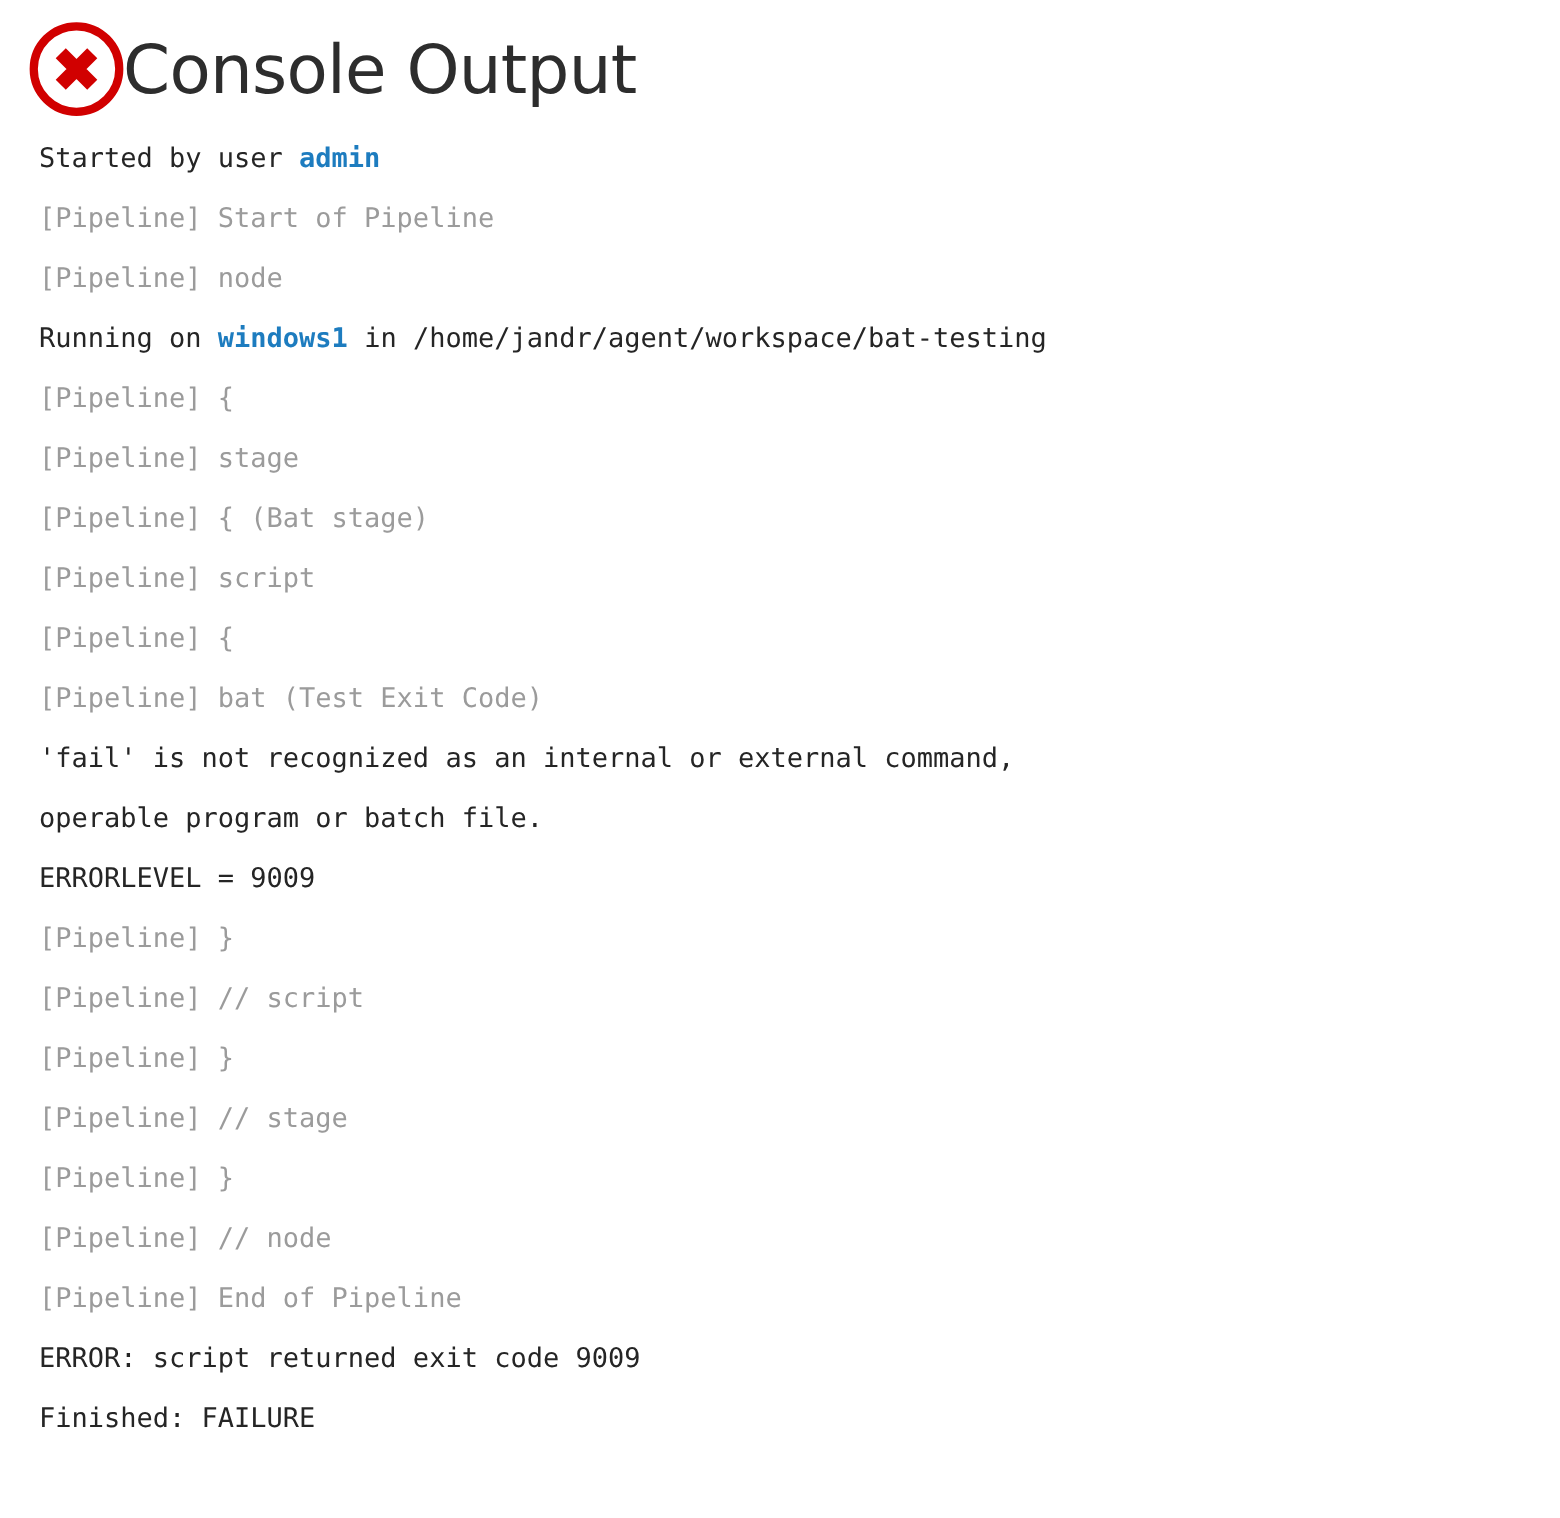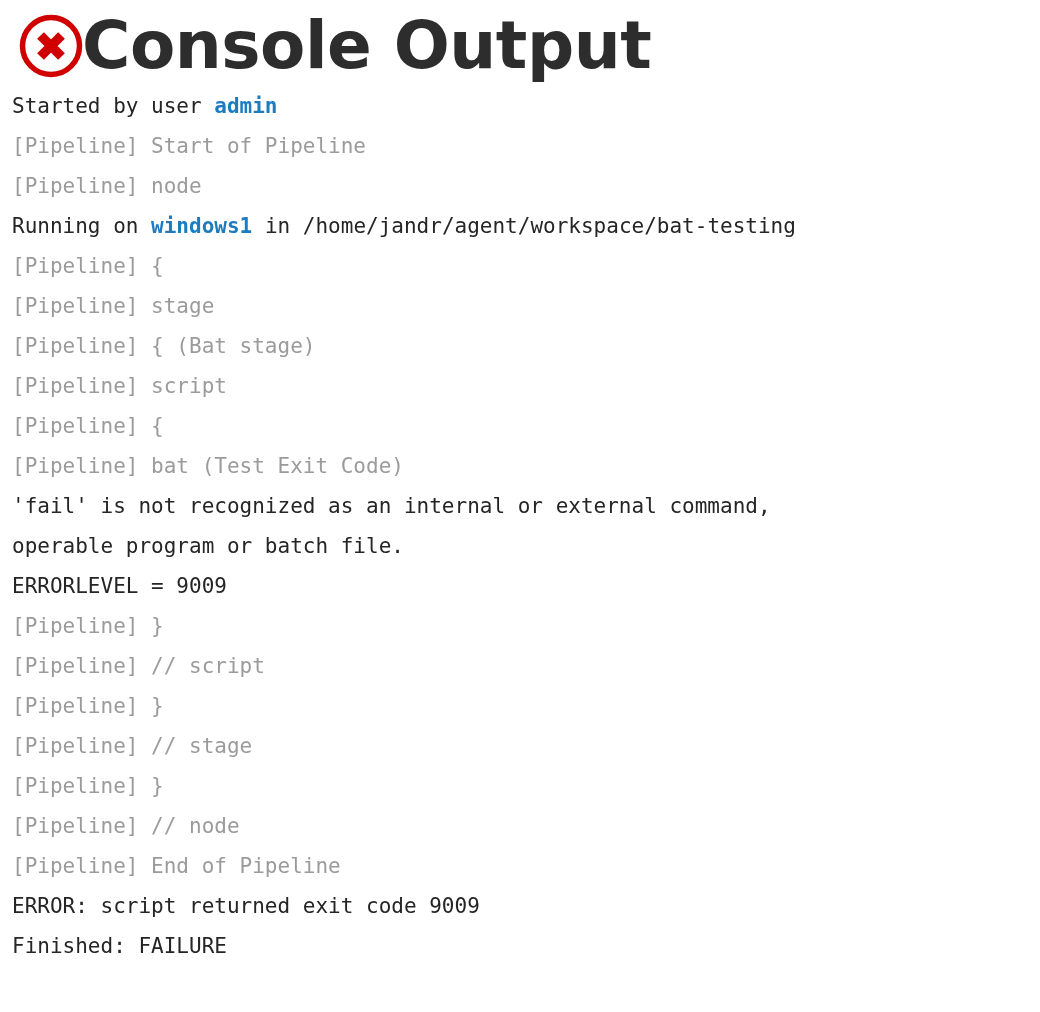--- a/index.html
+++ b/index.html
@@ -25,35 +25,35 @@
   }
   #error-status-icon {
     width: 66px;
     height: 66px;
     flex: 0 0 66px;
     display: block;
     margin-left: -2px;
   }
   #page-title {
     font-family: "DejaVu Sans", sans-serif;
-    font-size: 66px;
-    font-weight: bold;
+    font-size: 45px;
+    font-weight: normal;
     color: #2d2d2d;
     letter-spacing: -0.5px;
     line-height: 1;
     margin-left: -2px;
     white-space: nowrap;
   }
 
   
   #console-output {
     font-family: "DejaVu Sans Mono", "Liberation Mono", monospace;
-    font-size: 21px;
+    font-size: 18px;
     line-height: 40px;
-    padding-left: 12px;
+    padding-left: 26px;
     padding-top: 2px;
     color: #252525;
     white-space: pre;
   }
   .log-line {
     white-space: pre;
     height: 40px;
   }
   .seg {
     white-space: pre;

